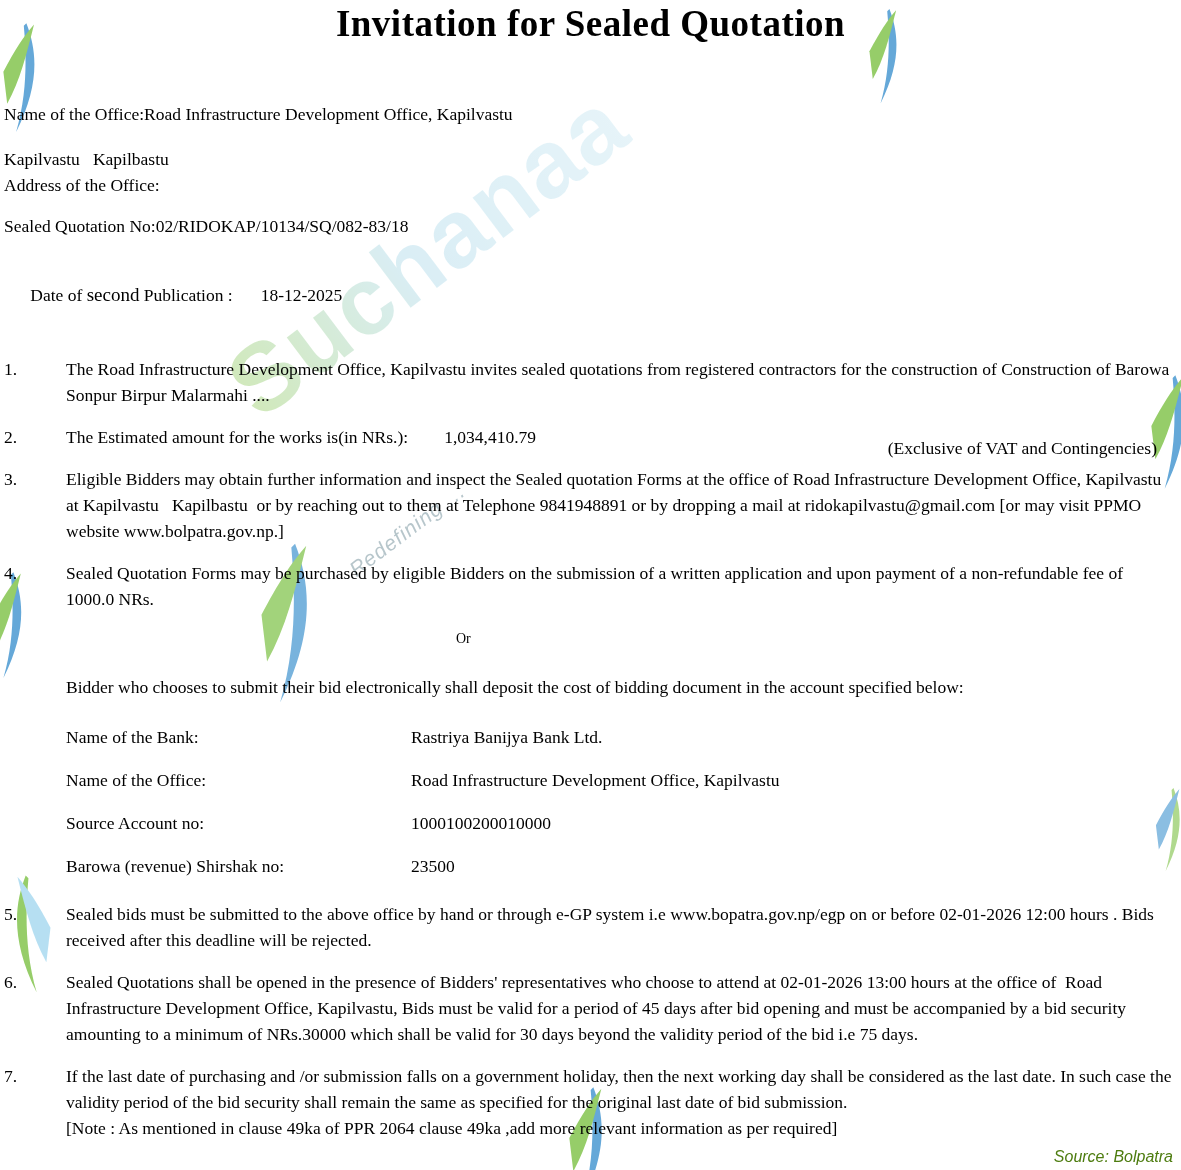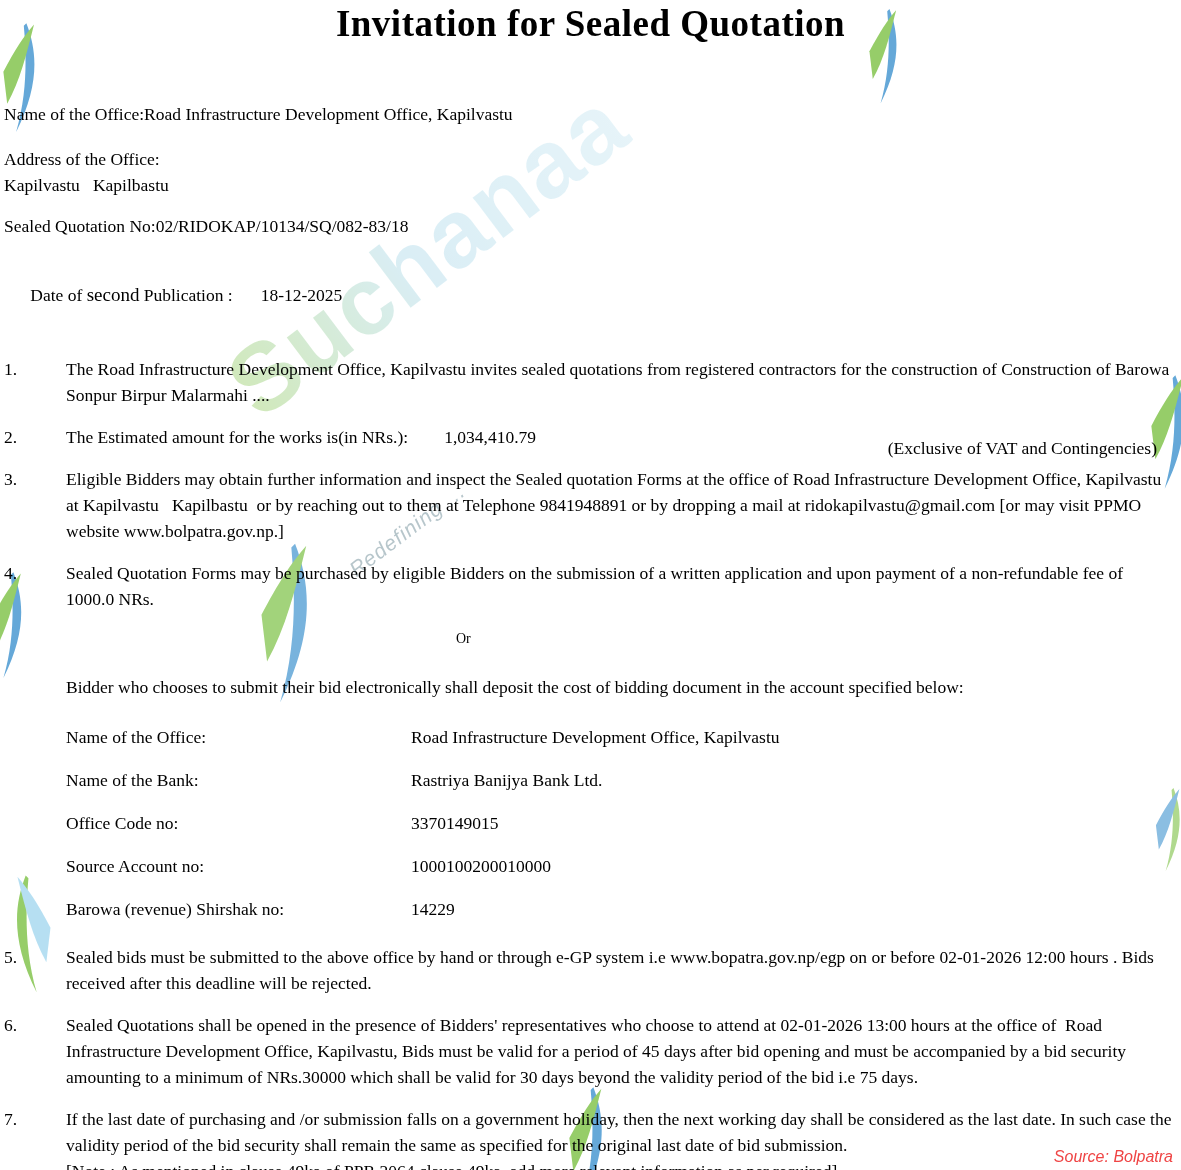--- a/index.html
+++ b/index.html
@@ -55,21 +55,21 @@
   .or-sep { margin:14px 0 22px 0; padding-left:452px; font-size:14px; }
   .electronic { margin-bottom:24px; padding-left:62px; }
   .bank-table { padding-left:62px; margin-bottom:22px; }
   .bank-row { display:flex; margin-bottom:17px; }
   .bank-label { width:345px; flex-shrink:0; }
   .bank-value { flex:1; }
   .item7-note { margin-top:0; }
   .source-line {
     position:absolute; right:8px; bottom:4px; z-index:3;
     font-family:"Liberation Sans", sans-serif;
-    font-style:italic; font-size:16px; color:#ef4444;
+    font-style:italic; font-size:16px; color:#4d7c0f;
   }
 </style>
 </head>
 <body>
 
 <div class="page">
 
   <div class="wm-layer">
 
     <div class="logo-mark" style="left:-8px; top:22px; width:70px; height:115px; opacity:.8;">
@@ -125,22 +125,22 @@
     <div class="wm-tagline">Redefining …</div>
   </div>
 
   <div class="content">
 
     <h1 class="title">Invitation for Sealed Quotation</h1>
 
     <div class="body-text line-office">Name of the Office:Road Infrastructure Development Office, Kapilvastu</div>
 
     <div class="block-address">
+      <div class="body-text">Kapilvastu   Kapilbastu</div>
       <div class="body-text">Address of the Office:</div>
-      <div class="body-text">Kapilvastu   Kapilbastu</div>
     </div>
 
     <div class="body-text line-quoteno">Sealed Quotation No:02/RIDOKAP/10134/SQ/082-83/18</div>
 
     <div class="body-text line-date">
       <span>Date of </span><span class="date-ordinal">second</span><span> Publication :</span><span class="date-value">18-12-2025</span>
     </div>
 
     <div class="items">
 
@@ -167,38 +167,34 @@
         <div class="num body-text">4.</div>
         <div class="ibody body-text">Sealed Quotation Forms may be purchased by eligible Bidders on the submission of a written application and upon payment of a non-refundable fee of 1000.0 NRs.</div>
       </div>
 
       <div class="or-sep body-text">Or</div>
 
       <div class="electronic body-text">Bidder who chooses to submit their bid electronically shall deposit the cost of bidding document in the account specified below:</div>
 
       <div class="bank-table">
         <div class="bank-row body-text">
+          <span class="bank-label">Name of the Bank:</span>
+          <span class="bank-value">Rastriya Banijya Bank Ltd.</span>
+        </div>
+        <div class="bank-row body-text">
           <span class="bank-label">Name of the Office:</span>
           <span class="bank-value">Road Infrastructure Development Office, Kapilvastu</span>
         </div>
         <div class="bank-row body-text">
-          <span class="bank-label">Name of the Bank:</span>
-          <span class="bank-value">Rastriya Banijya Bank Ltd.</span>
-        </div>
-        <div class="bank-row body-text">
-          <span class="bank-label">Office Code no:</span>
-          <span class="bank-value">3370149015</span>
-        </div>
-        <div class="bank-row body-text">
           <span class="bank-label">Source Account no:</span>
           <span class="bank-value">1000100200010000</span>
         </div>
         <div class="bank-row body-text">
           <span class="bank-label">Barowa (revenue) Shirshak no:</span>
-          <span class="bank-value">14229</span>
+          <span class="bank-value">23500</span>
         </div>
       </div>
 
       <div class="item">
         <div class="num body-text">5.</div>
         <div class="ibody body-text">Sealed bids must be submitted to the above office by hand or through e-GP system i.e www.bopatra.gov.np/egp on or before 02-01-2026 12:00 hours . Bids received after this deadline will be rejected.</div>
       </div>
 
       <div class="item">
         <div class="num body-text">6.</div>

